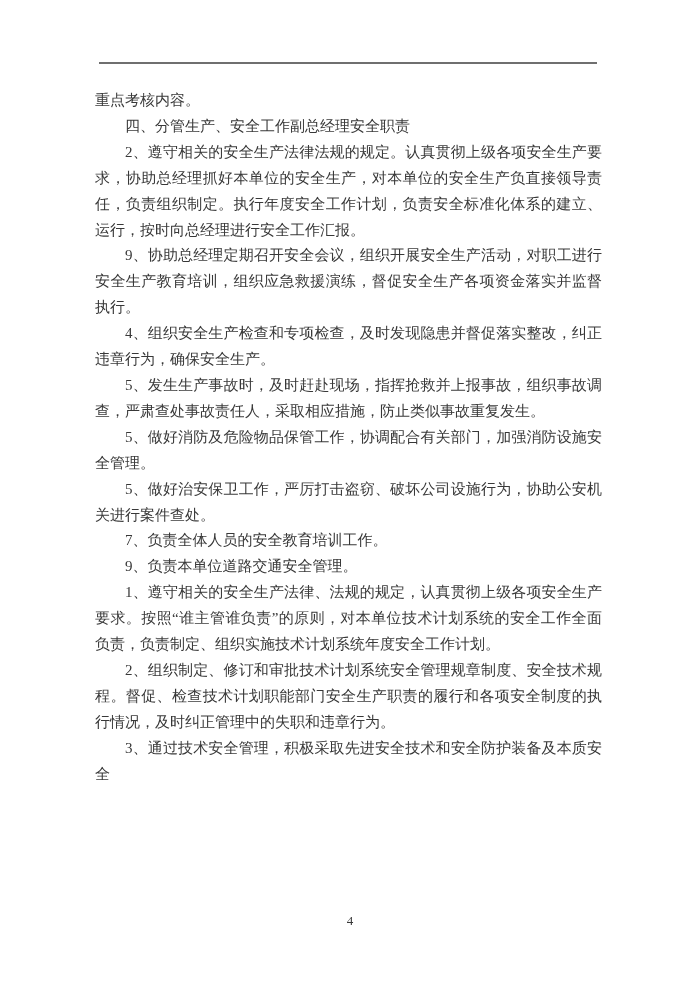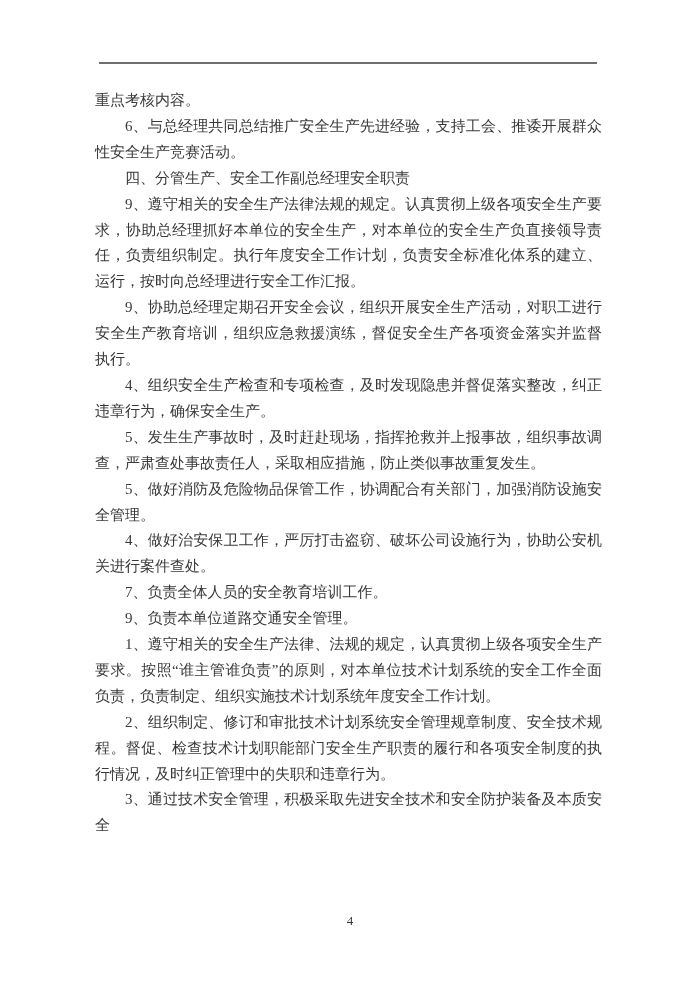--- a/index.html
+++ b/index.html
@@ -54,28 +54,27 @@
 </style>
 </head>
 <body>
 
 <div class="page">
 
   <div class="header-rule"></div>
 
   <div class="content">
     <p>重点考核内容。</p>
-    <p class="indent">6、与总经理共同总结推广安全生产先进经验，支持工会、推诿开展群众性安全生产竞赛活动。</p>
     <p class="indent">四、分管生产、安全工作副总经理安全职责</p>
-    <p class="indent">9、遵守相关的安全生产法律法规的规定。认真贯彻上级各项安全生产要求，协助总经理抓好本单位的安全生产，对本单位的安全生产负直接领导责任，负责组织制定。执行年度安全工作计划，负责安全标准化体系的建立、运行，按时向总经理进行安全工作汇报。</p>
+    <p class="indent">2、遵守相关的安全生产法律法规的规定。认真贯彻上级各项安全生产要求，协助总经理抓好本单位的安全生产，对本单位的安全生产负直接领导责任，负责组织制定。执行年度安全工作计划，负责安全标准化体系的建立、运行，按时向总经理进行安全工作汇报。</p>
     <p class="indent">9、协助总经理定期召开安全会议，组织开展安全生产活动，对职工进行安全生产教育培训，组织应急救援演练，督促安全生产各项资金落实并监督执行。</p>
     <p class="indent">4、组织安全生产检查和专项检查，及时发现隐患并督促落实整改，纠正违章行为，确保安全生产。</p>
     <p class="indent">5、发生生产事故时，及时赶赴现场，指挥抢救并上报事故，组织事故调查，严肃查处事故责任人，采取相应措施，防止类似事故重复发生。</p>
     <p class="indent">5、做好消防及危险物品保管工作，协调配合有关部门，加强消防设施安全管理。</p>
-    <p class="indent">4、做好治安保卫工作，严厉打击盗窃、破坏公司设施行为，协助公安机关进行案件查处。</p>
+    <p class="indent">5、做好治安保卫工作，严厉打击盗窃、破坏公司设施行为，协助公安机关进行案件查处。</p>
     <p class="indent">7、负责全体人员的安全教育培训工作。</p>
     <p class="indent">9、负责本单位道路交通安全管理。</p>
     <p class="indent">1、遵守相关的安全生产法律、法规的规定，认真贯彻上级各项安全生产要求。按照“谁主管谁负责”的原则，对本单位技术计划系统的安全工作全面负责，负责制定、组织实施技术计划系统年度安全工作计划。</p>
     <p class="indent">2、组织制定、修订和审批技术计划系统安全管理规章制度、安全技术规程。督促、检查技术计划职能部门安全生产职责的履行和各项安全制度的执行情况，及时纠正管理中的失职和违章行为。</p>
     <p class="indent">3、通过技术安全管理，积极采取先进安全技术和安全防护装备及本质安全</p>
   </div>
 
   <div class="page-number">4</div>
 
 </div>

